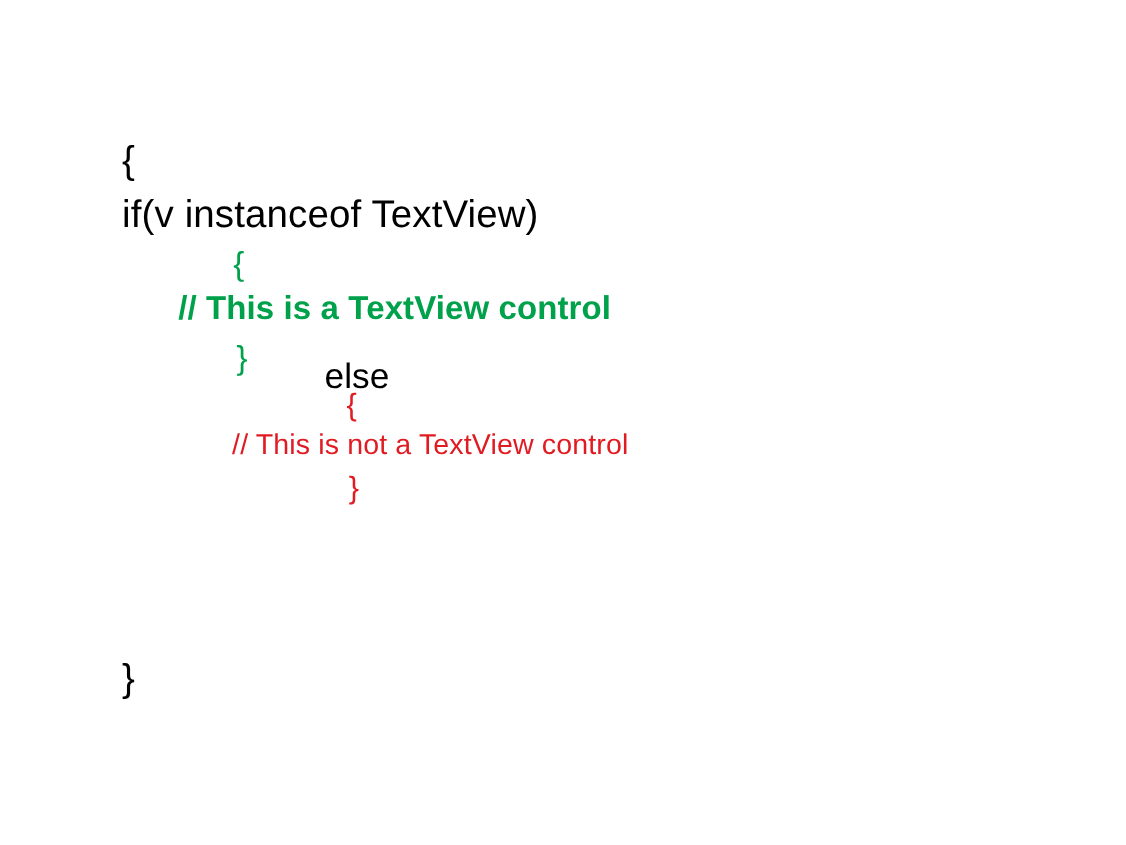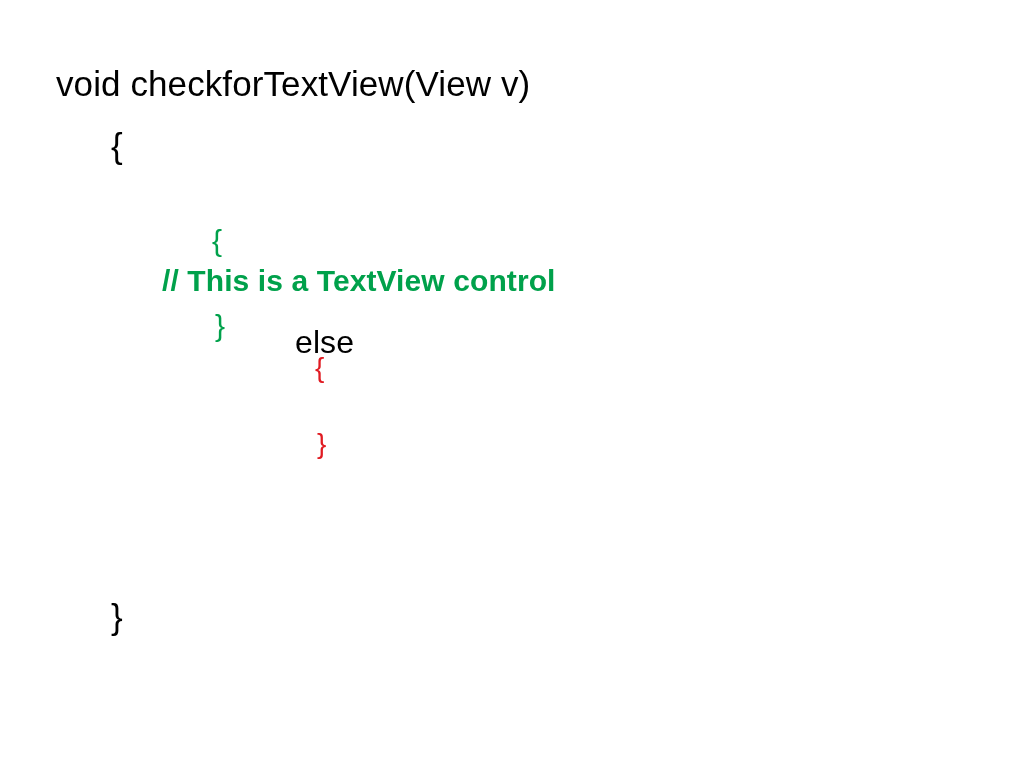--- a/index.html
+++ b/index.html
@@ -94,33 +94,34 @@
     top: 599px;
     font-size: 35px;
     color: #000000;
   }
 </style>
 </head>
 <body>
 
 <div id="slide" style="background: rgb(255, 255, 255);">
 
-  <div class="code-line l-signature">void checkforTextView(View v)</div>
 
   <div class="code-line l-open-outer">{</div>
 
+  <div class="code-line l-if">if(v instanceof TextView)</div>
 
   <div class="code-line l-open-green">{</div>
 
   <div class="code-line l-comment-green">// This is a TextView control</div>
 
   <div class="code-line l-close-green">}</div>
 
   <div class="code-line l-else">else</div>
 
   <div class="code-line l-open-red">{</div>
 
+  <div class="code-line l-comment-red">// This is not a TextView control</div>
 
   <div class="code-line l-close-red">}</div>
 
   <div class="code-line l-close-outer">}</div>
 
 </div>
 
 </body></html>

